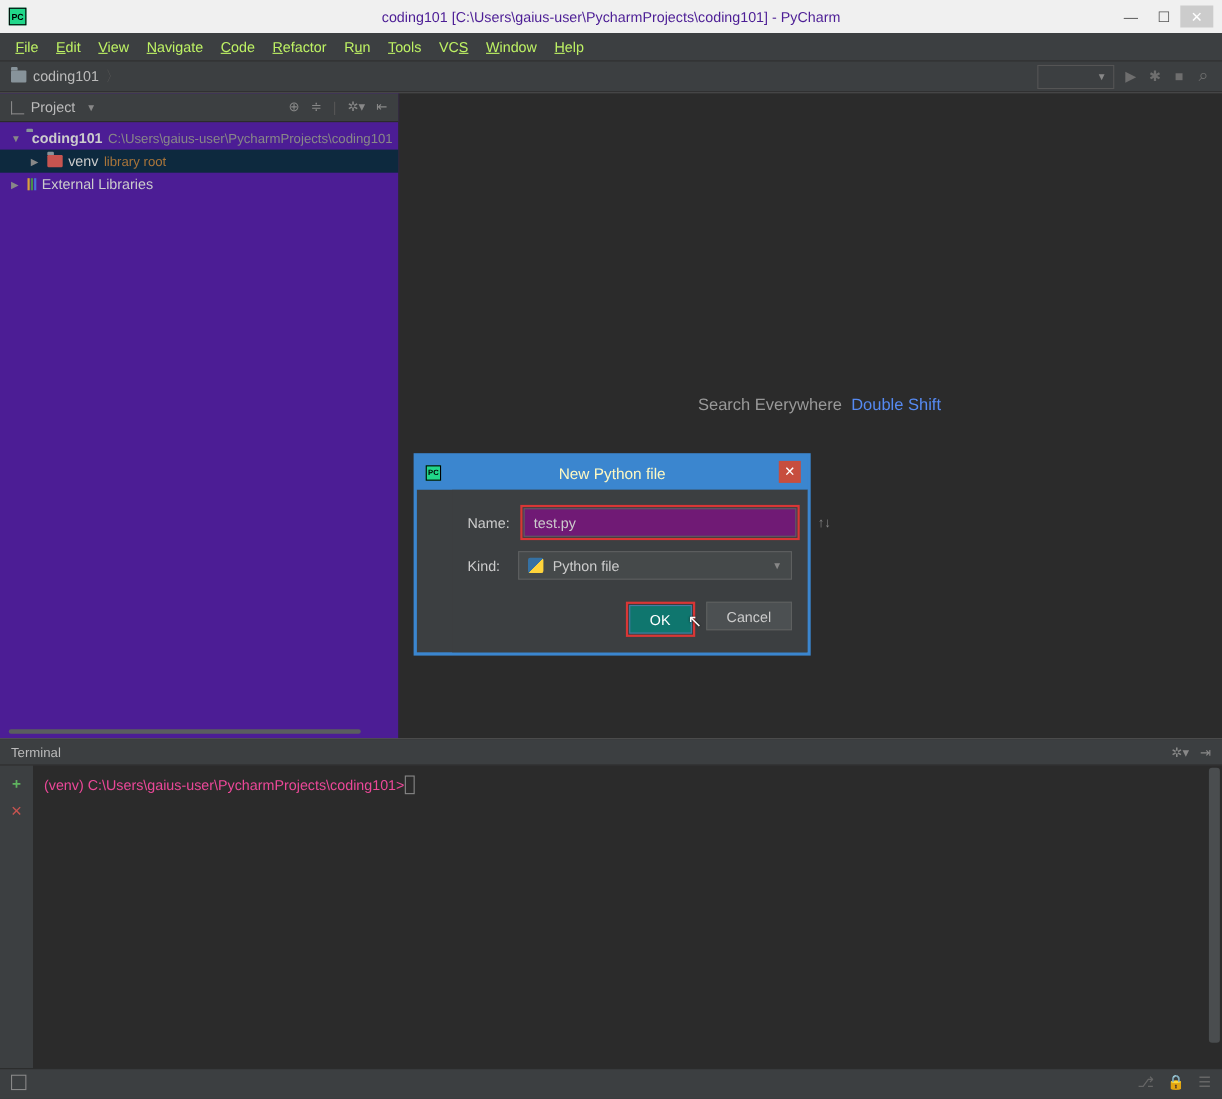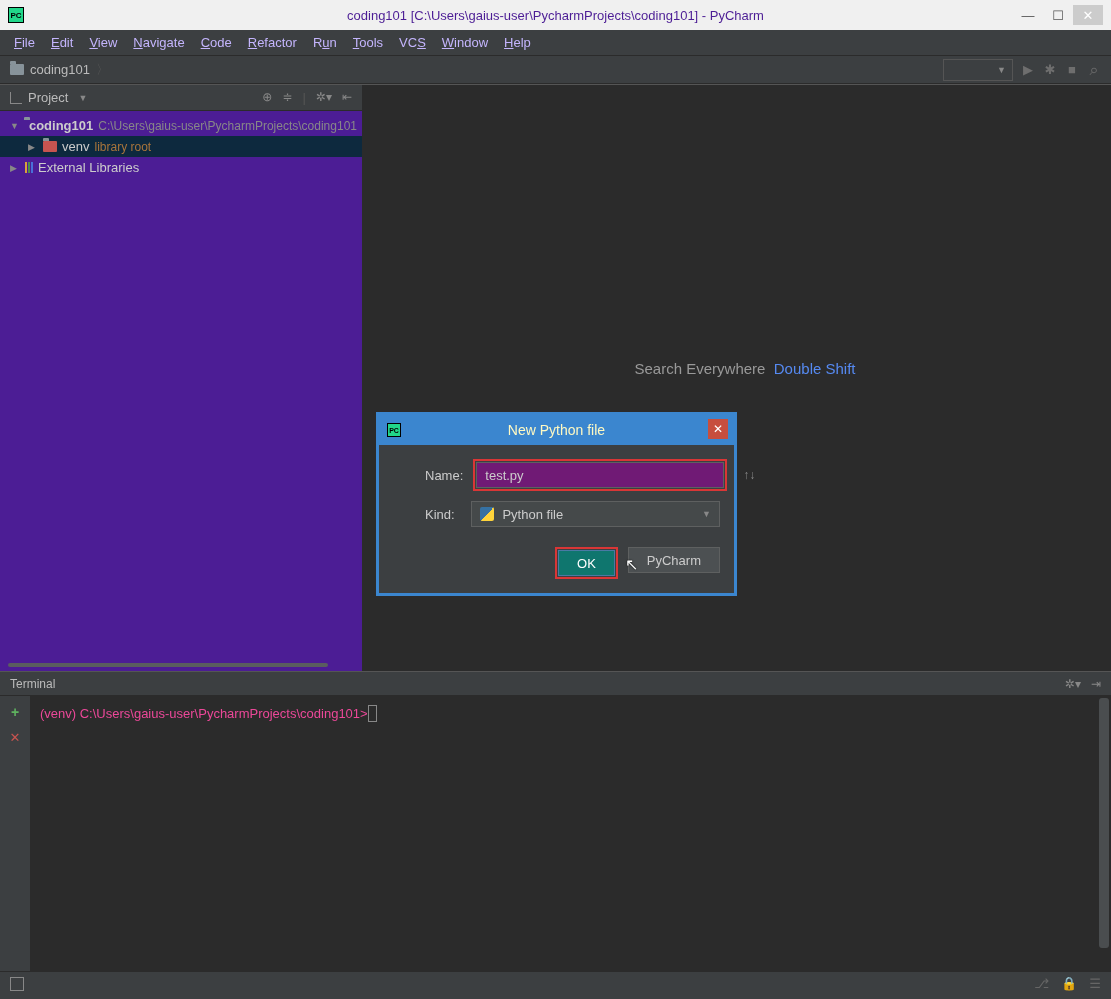--- a/index.html
+++ b/index.html
@@ -8,21 +8,21 @@
     
     .title-bar { height: 30px; background: #f0f0f0; display: flex; align-items: center; padding: 0 8px; position: relative; }
     .title-bar .app-icon { width: 16px; height: 16px; background: #21d78a; border: 1px solid #000; font-size: 8px; display: flex; align-items: center; justify-content: center; color: #000; font-weight: bold; }
     .title-text { position: absolute; left: 50%; transform: translateX(-50%); color: #4c1d95; font-size: 13px; }
     .window-controls { margin-left: auto; display: flex; gap: 0; }
     .window-btn { width: 30px; height: 20px; display: flex; align-items: center; justify-content: center; color: #555; background: transparent; border: none; font-size: 13px; }
     .window-btn.close { background: #ccc; color: #fff; }
 
     
     .menu-bar { height: 26px; background: #3c3f41; display: flex; align-items: stretch; padding: 0 6px; border-bottom: 1px solid #2b2b2b; }
-    .menu-item { padding: 0 8px; display: flex; align-items: center; color: #c4b5fd; font-size: 13px; cursor: pointer; }
+    .menu-item { padding: 0 8px; display: flex; align-items: center; color: #bef264; font-size: 13px; cursor: pointer; }
     .menu-item .underline { text-decoration: underline; }
 
     
     .toolbar-row { height: 28px; background: #3c3f41; display: flex; align-items: center; padding: 0 10px; border-bottom: 1px solid #2b2b2b; }
     .breadcrumb { display: flex; align-items: center; gap: 6px; color: #bbbbbb; font-size: 13px; }
     .folder-ic { width: 14px; height: 11px; background: #87939a; border-radius: 1px; position: relative; }
     .folder-ic::before { content: ''; position: absolute; top: -3px; left: 0; width: 6px; height: 3px; background: #87939a; border-radius: 1px 1px 0 0; }
     .breadcrumb .chev { color: #555; }
     .toolbar-right { margin-left: auto; display: flex; align-items: center; gap: 8px; }
     .run-config { width: 70px; height: 22px; background: #3c3f41; border: 1px solid #555; display: flex; align-items: center; justify-content: flex-end; padding-right: 6px; color: #888; font-size: 9px; }
@@ -230,21 +230,21 @@
         <div class="kind-select">
           <span class="py-ic"></span>
           <span>Python file</span>
           <span class="chev">▼</span>
         </div>
       </div>
       <div class="dialog-buttons">
         <span class="red-box">
           <button class="dialog-btn primary">OK</button>
         </span>
-        <button class="dialog-btn">PyCharm</button>
+        <button class="dialog-btn">Cancel</button>
       </div>
     </div>
   </div>
 </div>
 
 <div class="cursor-ic">↖</div>
 
 <div class="terminal-panel">
   <div class="terminal-header">
     <span>Terminal</span>

